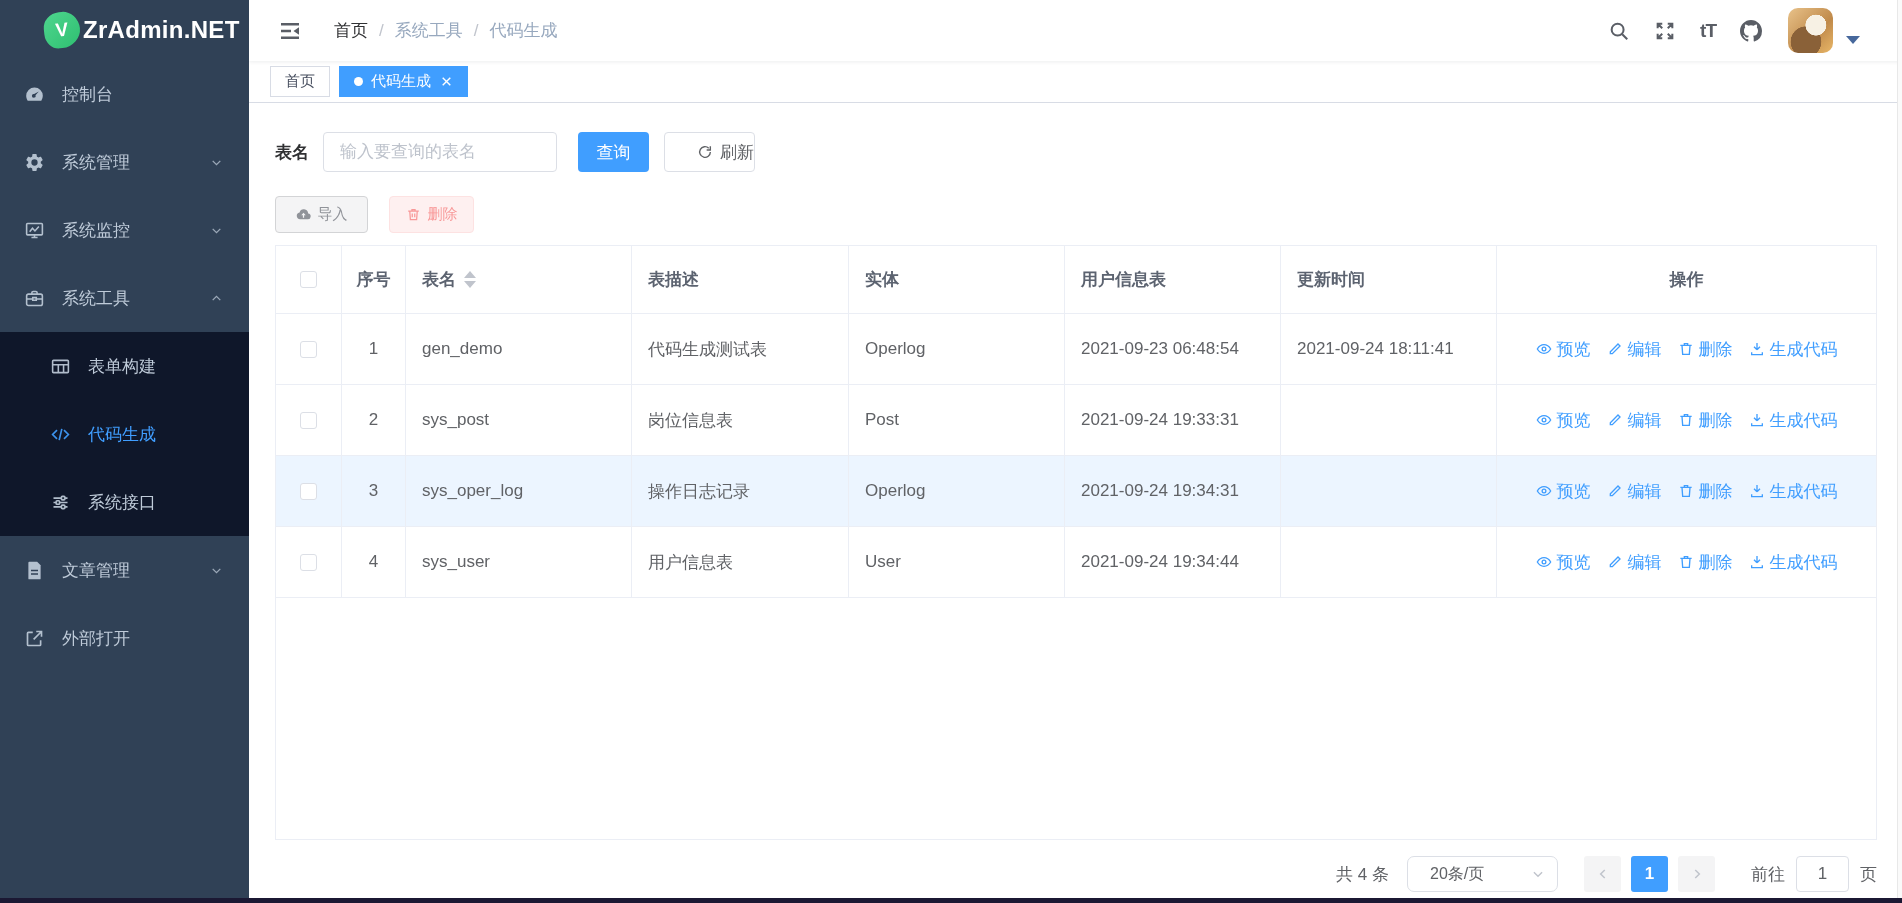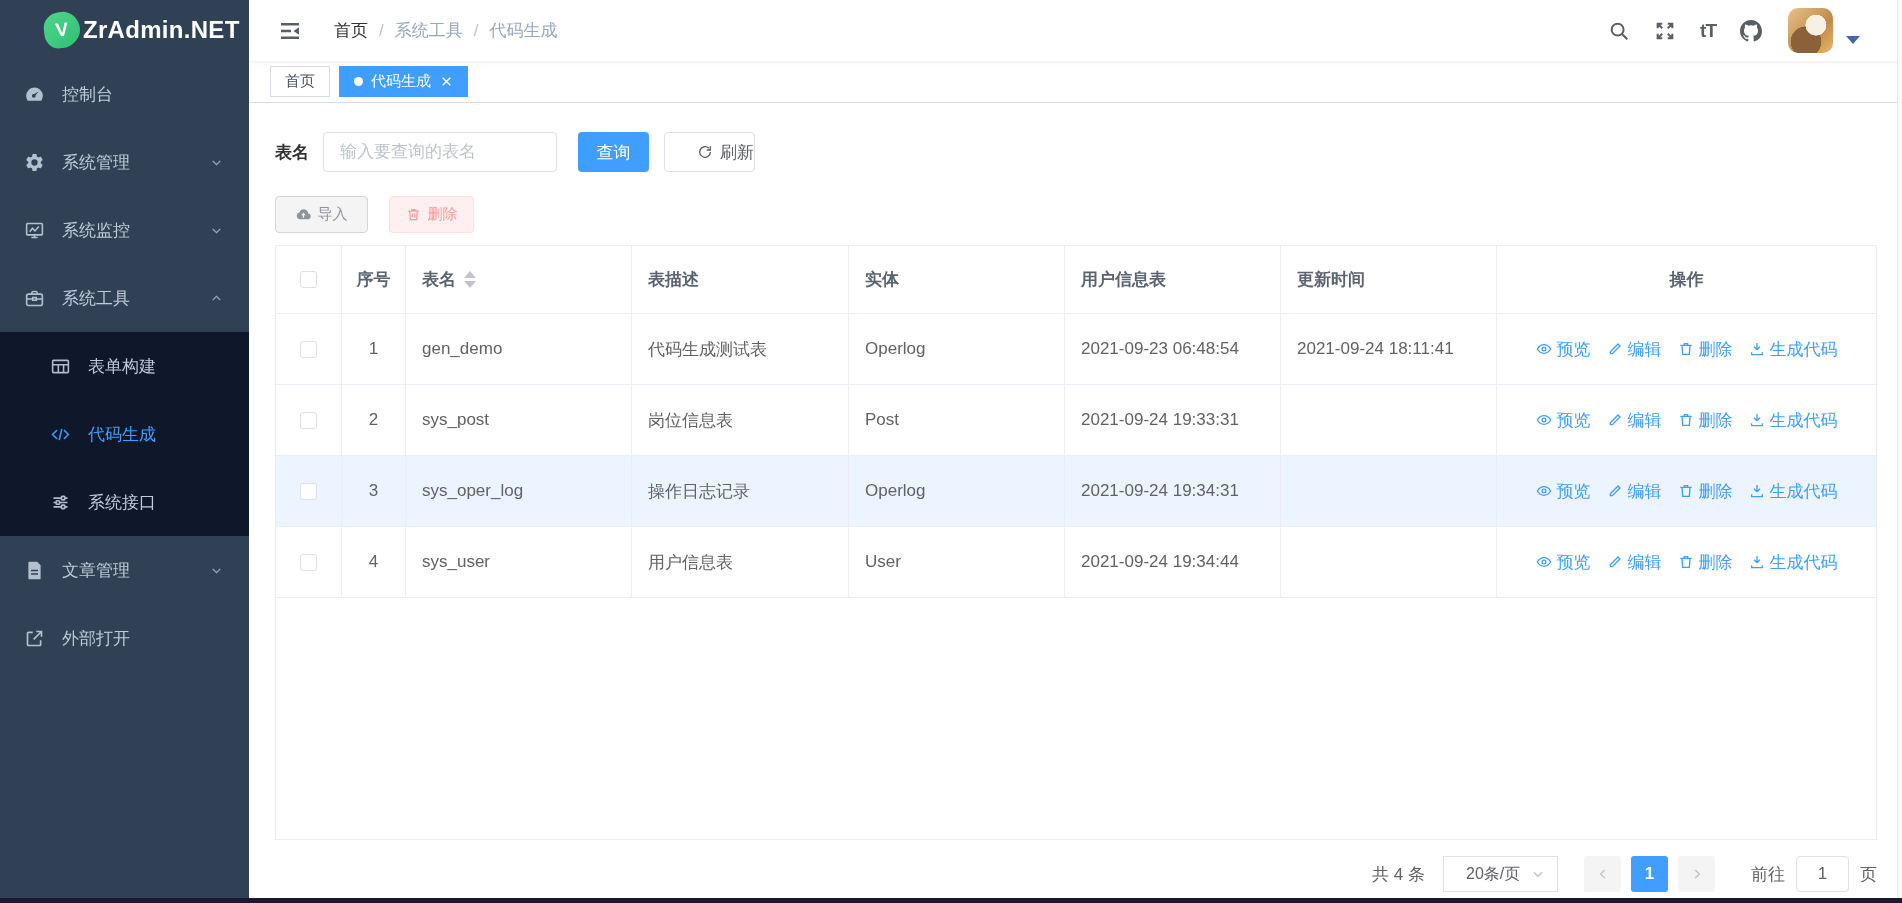--- a/index.html
+++ b/index.html
@@ -94,21 +94,21 @@
   .sort-caret { display:inline-flex; flex-direction:column; margin-left:8px; cursor:pointer; }
   .sort-caret .up { width:0; height:0; border-left:6px solid transparent; border-right:6px solid transparent; border-bottom:7px solid #c0c4cc; margin-bottom:3px; }
   .sort-caret .down { width:0; height:0; border-left:6px solid transparent; border-right:6px solid transparent; border-top:7px solid #c0c4cc; }
   .op-link { display:inline-flex; align-items:center; color:#409EFF; font-size:17px; cursor:pointer; margin:0 8px; white-space:nowrap; }
   .op-link svg { width:16px; height:16px; margin-right:5px; display:block; }
   .t-filler { flex:1; }
 
   
   .pagination { position:absolute; right:25px; top:752px; display:flex; align-items:center; }
   .pg-total { font-size:17px; color:#606266; margin-right:18px; }
-  .pg-size { width:115px; height:36px; border:1px solid #dcdfe6; border-radius:0; display:flex; align-items:center;
+  .pg-size { width:151px; height:36px; border:1px solid #dcdfe6; border-radius:7px; display:flex; align-items:center;
              justify-content:space-between; padding:0 12px 0 22px; font-size:16px; color:#606266; cursor:pointer; margin-right:26px; background:#fff; }
   .pg-size svg { width:14px; height:14px; color:#c0c4cc; }
   .pg-btn { width:37px; height:36px; border-radius:3px; background:#f4f4f5; display:flex; align-items:center; justify-content:center;
             color:#c0c4cc; cursor:pointer; margin-right:10px; }
   .pg-btn svg { width:14px; height:14px; }
   .pg-page { width:37px; height:36px; border-radius:3px; background:#409EFF; color:#fff; font-size:17px; font-weight:bold;
              display:flex; align-items:center; justify-content:center; cursor:pointer; margin-right:10px; }
   .pg-goto { font-size:17px; color:#606266; margin-left:26px; }
   .pg-input { width:53px; height:36px; border:1px solid #dcdfe6; border-radius:4px; text-align:center; font-size:17px; color:#606266;
               margin:0 11px; outline:none; font-family:inherit; }

